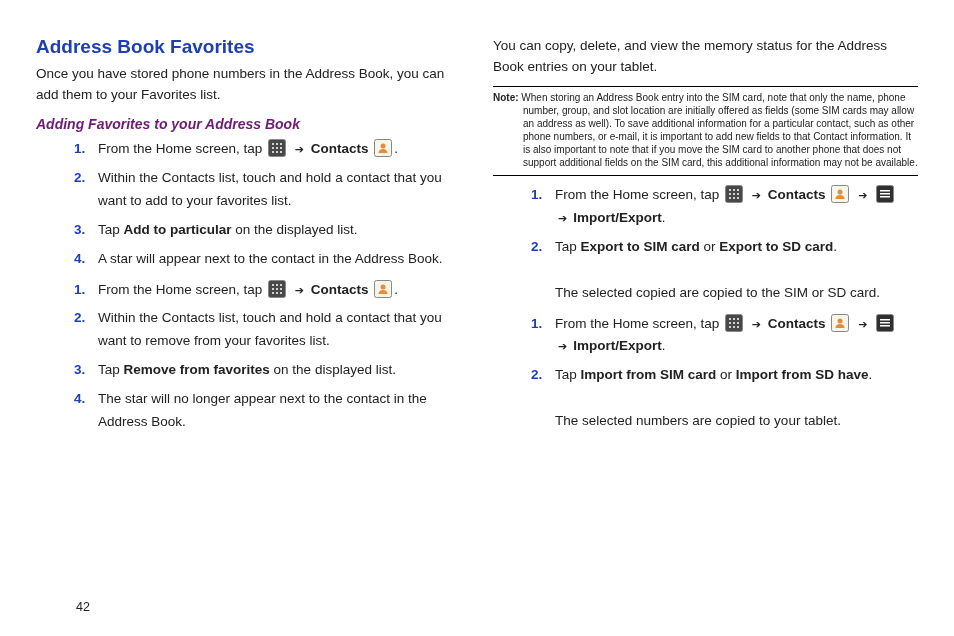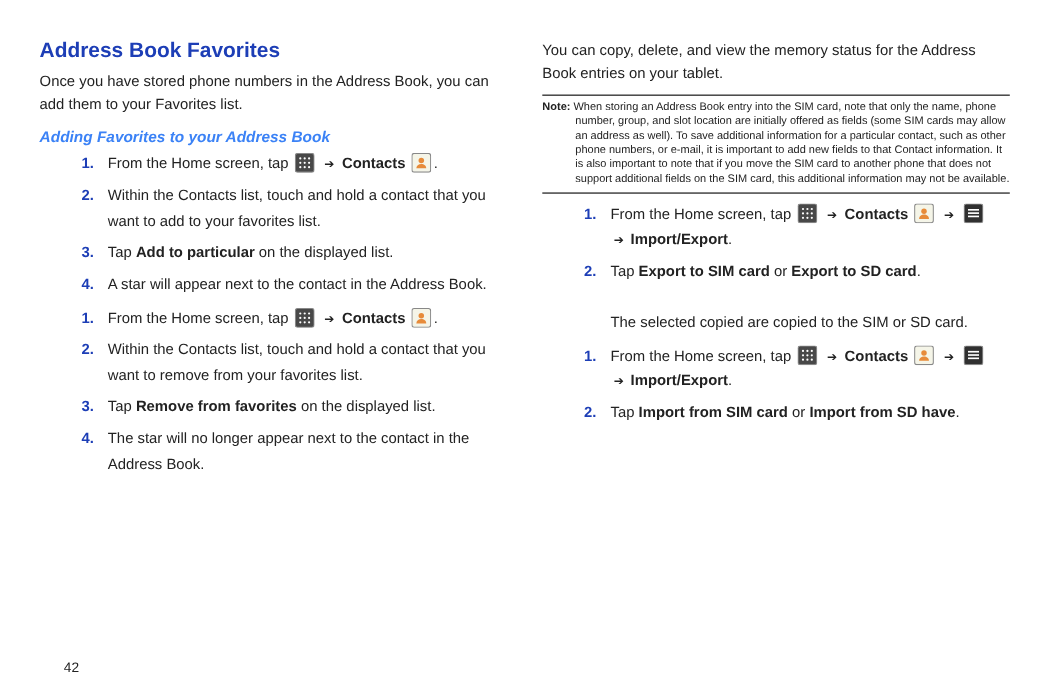--- a/index.html
+++ b/index.html
@@ -26,21 +26,21 @@
   }
   .h1 {
     font-weight: 800;
     color: #1d3eb6;
     font-size: 19px;
     margin-bottom: 6px;
   }
   .h2 {
     font-weight: 700;
     font-style: italic;
-    color: #3b82f6;
+    color: #701a75;
     font-size: 14px;
     margin-top: 10px;
     margin-bottom: 6px;
   }
   .para {
     margin-left: 0;
     line-height: 1.55;
     margin-bottom: 4px;
   }
   ol.steps {
@@ -77,21 +77,21 @@
     margin-bottom: 8px;
     border-top: 1px solid #000;
     border-bottom: 1px solid #000;
     padding: 4px 0 6px 0;
     font-size: 10px;
     line-height: 1.3;
   }
   .note-label { font-weight: 700; }
   .note-body { display: block; padding-left: 30px; text-indent: -30px; }
   .footer {
-    padding-left: 58px;
+    padding-left: 76px;
     font-size: 12.5px;
   }
 </style>
 </head>
 <body>
 
 <div class="page">
 
   <div class="col">
     <div class="h1">Address Book Favorites</div>
@@ -277,19 +277,20 @@
               </svg></span>
           <br>
           <span class="arrow">➔ </span><span class="bold">Import/Export</span><span>.</span>
         </span>
       </li>
       <li>
         <span class="stepnum">2.</span>
         <span class="stepbody">
           <span>Tap </span><span class="bold">Import from SIM card</span><span> or </span><span class="bold">Import from SD have</span><span>.</span>
           <br><br>
+          <span>The selected numbers are copied to your tablet.</span>
         </span>
       </li>
     </ol>
   </div>
 </div>
 
 <div class="footer">42</div>
 
 </body></html>

